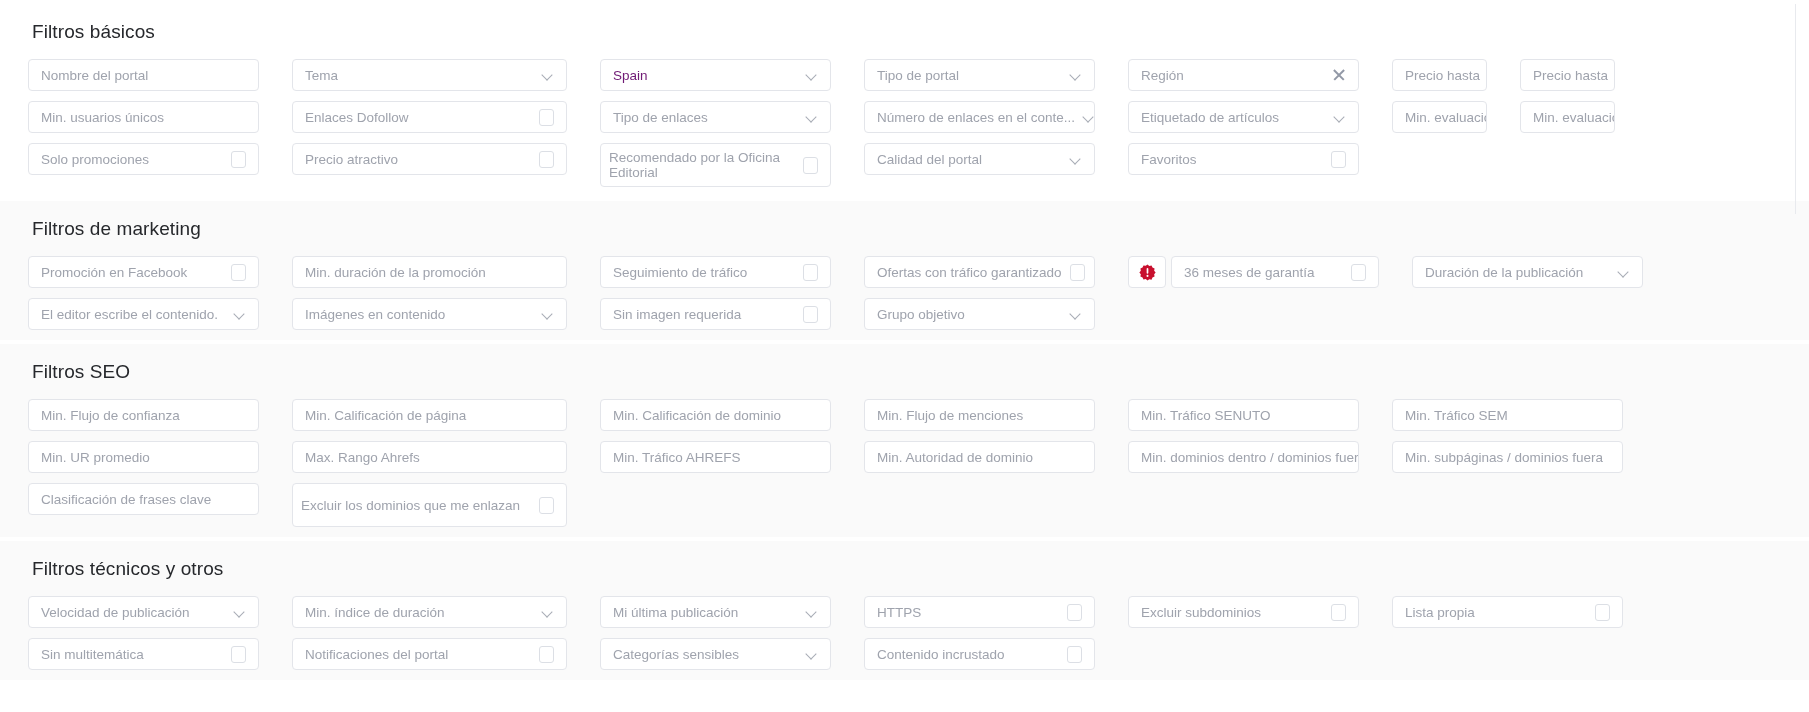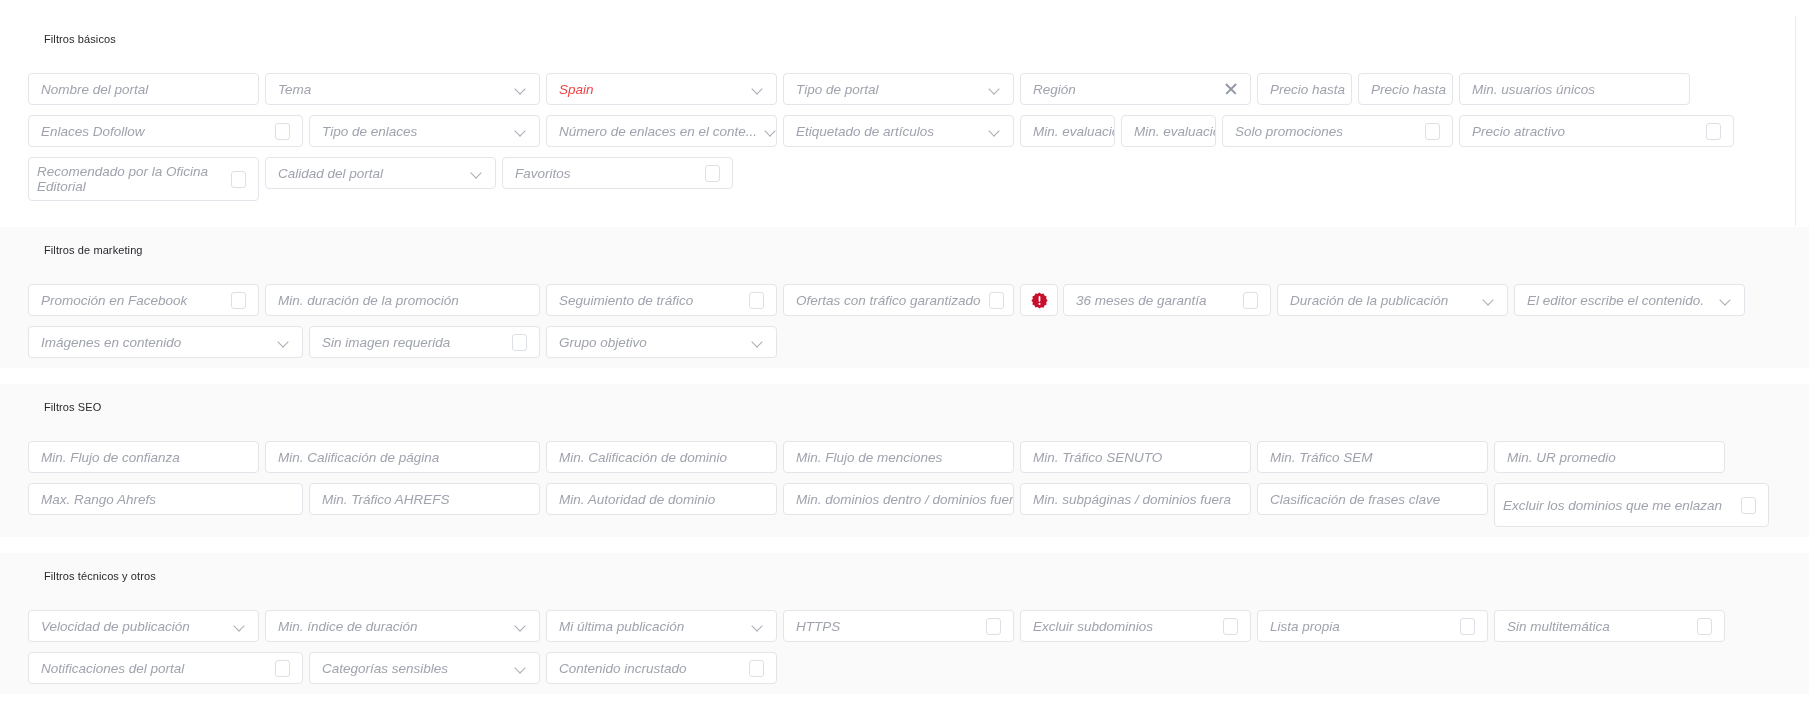--- a/index.html
+++ b/index.html
@@ -21,38 +21,37 @@
     position: absolute;
     top: 0; right: 13px;
     width: 1px; height: 210px;
     background: #e8eaee;
   }
   .section {
     padding: 0 0 0 28px;
   }
   .section.alt { background: #fafafa; }
   .section-title {
-    font-size: 11px;
+    font-size: 19px;
     color: #26282c;
     font-weight: 400;
-    margin: 16px;
+    margin: 4px;
     padding-top: 17px;
     padding-bottom: 12px;
     letter-spacing: 0.1px;
   }
   .grid {
     display: flex;
     flex-wrap: wrap;
     align-items: flex-start;
   }
   .cell {
-    margin: 0 6px 10px 0;
+    margin: 0 33px 10px 0;
     display: flex;
     align-items: flex-start;
-    font-style: italic;
   }
   .field {
     position: relative;
     height: 32px;
     border: 1px solid #e3e5ea;
     border-radius: 4px;
     background: #ffffff;
     display: flex;
     align-items: center;
     padding: 0 12px;
@@ -61,21 +60,21 @@
     white-space: nowrap;
     overflow: hidden;
   }
   .field.two-line {
     height: 44px;
     white-space: normal;
     line-height: 15px;
     padding-left: 8px;
   }
   .field .ftext { flex: 1 1 auto; }
-  .field.value .ftext { color: #ef4444; }
+  .field.value .ftext { color: #701a75; }
 
   
   .w1 { width: 231px; }
   .w2 { width: 275px; }
   .w3 { width: 231px; }
   .w4 { width: 231px; }
   .w5 { width: 231px; }
   .w6 { width: 231px; }
   .wsmall { width: 95px; }
 

